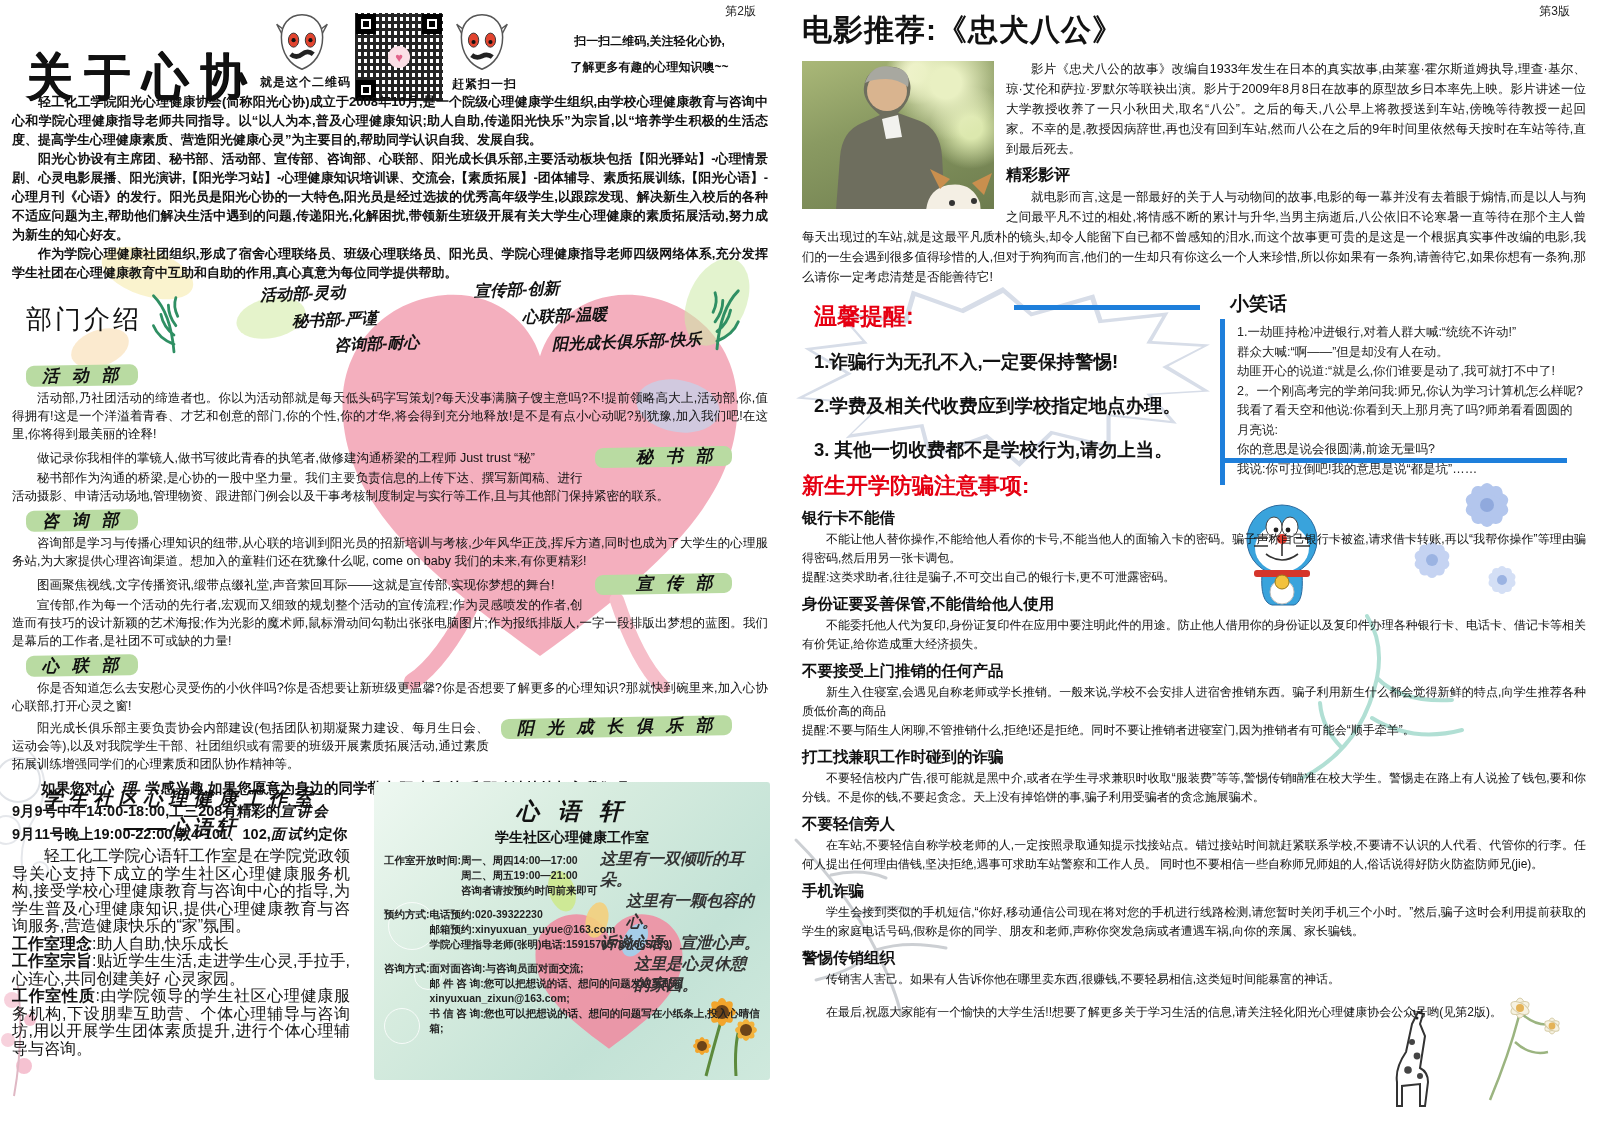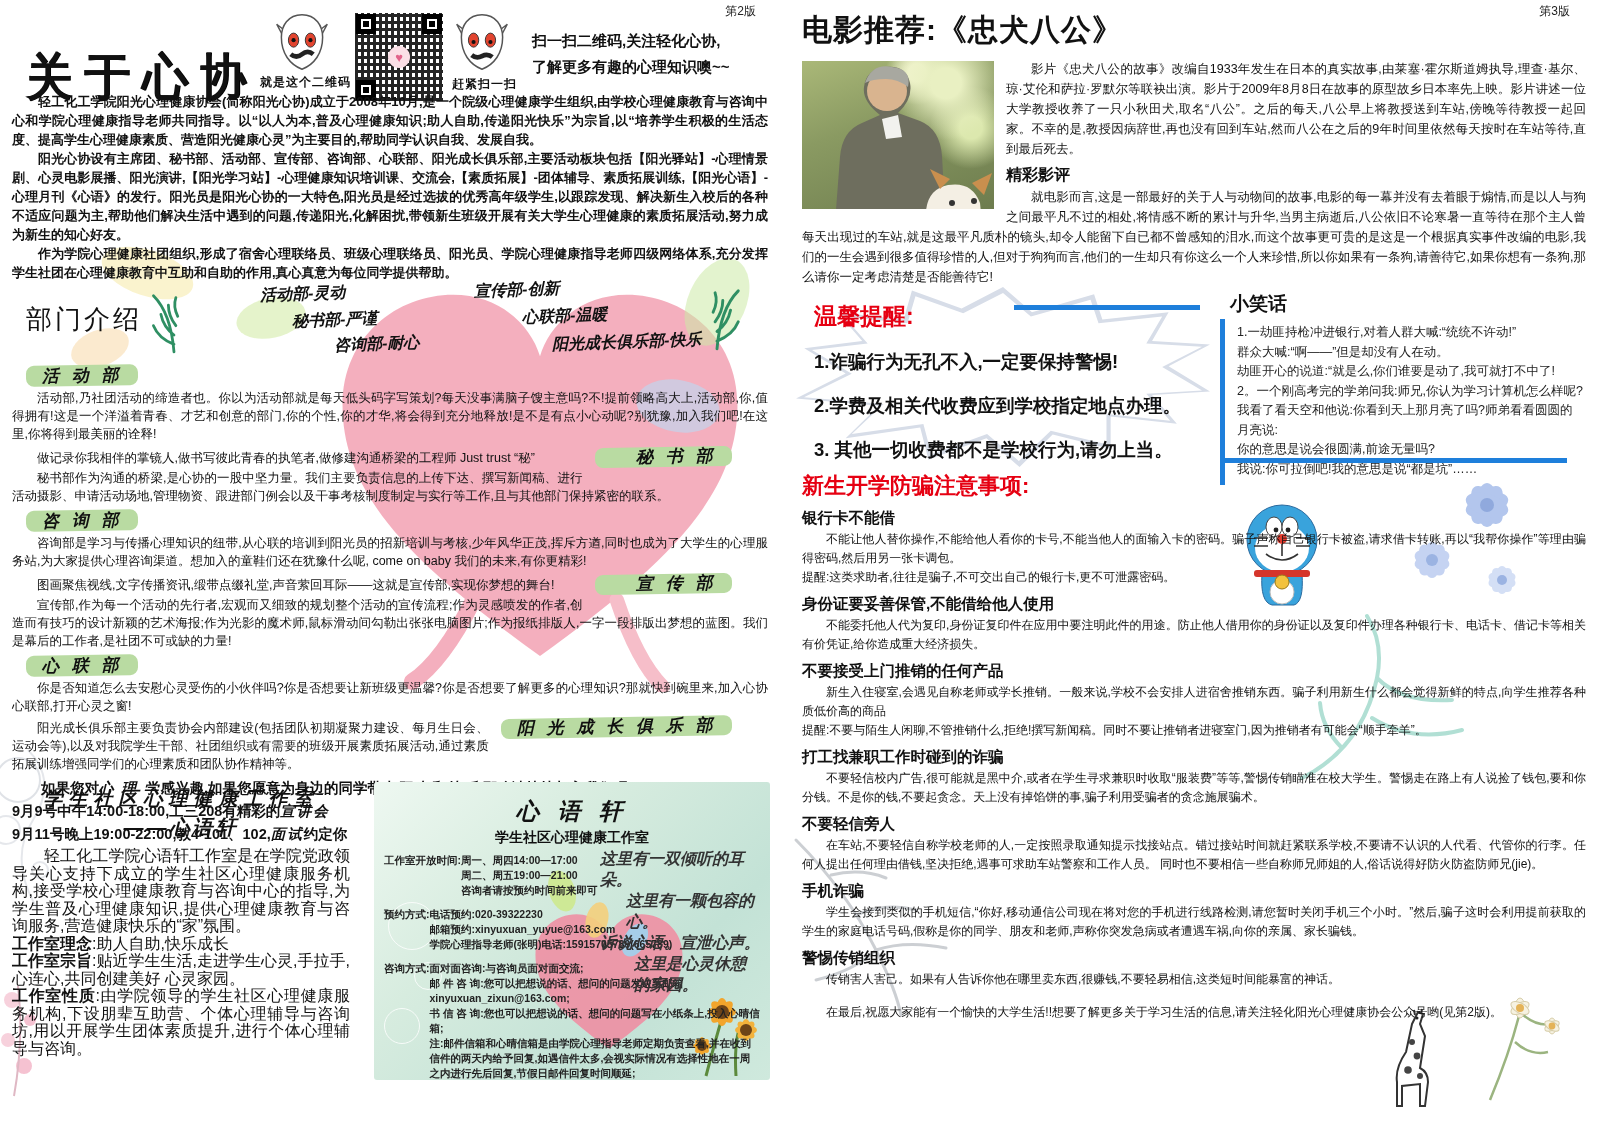--- a/index.html
+++ b/index.html
@@ -22,21 +22,21 @@
   .c1{left:260px;top:74px;} .c2{left:452px;top:76px;}
   .qr{position:absolute;left:352px;top:10px;width:88px;height:88px;background:#fff;border:3px solid #fff;}
   .qr .grid{position:absolute;inset:0;background-image:
       repeating-linear-gradient(0deg,#000 0 3px,transparent 3px 7px),
       repeating-linear-gradient(90deg,#000 0 3px,#fff 3px 6px);opacity:.85;}
   .finder{position:absolute;width:20px;height:20px;background:#fff;border:5px solid #000;box-sizing:border-box;}
   .finder i{position:absolute;inset:2px;background:#000;}
   .f1{left:1px;top:1px;} .f2{right:1px;top:1px;} .f3{left:1px;bottom:1px;}
   .qrheart{position:absolute;left:33px;top:33px;width:22px;height:22px;background:#fbdfe6;border-radius:50%;
            display:flex;align-items:center;justify-content:center;color:#e2638a;font-size:13px;}
-  .scan{position:absolute;left:532px;top:28px;width:235px;font-size:15px;font-weight:bold;line-height:26px;}
+  .scan{position:absolute;left:532px;top:28px;width:235px;font-size:12px;font-weight:bold;line-height:26px;text-align:center;}
 
   .l-flow{padding:0 10px 0 12px;font-size:13px;line-height:19px;}
   .l-flow p{margin:0;text-align:justify;}
   .ind{text-indent:2em;}
   .introp{font-weight:bold;}
 
   .dept-head{position:relative;height:74px;margin-top:4px;}
   .dept-title{position:absolute;left:14px;top:2px;font-size:26px;font-weight:400;letter-spacing:3px;}
   .slogan{position:absolute;font-size:16px;font-weight:bold;font-style:italic;white-space:nowrap;transform:rotate(-2deg);}
   .sl0{left:248px;top:-2px;} .sl1{left:462px;top:-6px;} .sl2{left:280px;top:24px;}
@@ -304,21 +304,20 @@
               <div>邮箱预约:xinyuxuan_yuyue@163.com</div>
               <div>学院心理指导老师(张明)电话:15915705789(665789)</div>
             </span>
         </div>
         <div class="blk">
           <span class="blab">咨询方式:</span>
           <span class="bls">
               <div>面对面咨询:与咨询员面对面交流;</div>
               <div>邮 件 咨 询:您可以把想说的话、想问的问题发送至邮箱xinyuxuan_zixun@163.com;</div>
               <div>书 信 咨 询:您也可以把想说的话、想问的问题写在小纸条上,投入心晴信箱;</div>
-              <div>注:邮件信箱和心晴信箱是由学院心理指导老师定期负责查看,并在收到信件的两天内给予回复,如遇信件太多,会视实际情况有选择性地在一周之内进行先后回复,节假日邮件回复时间顺延;</div>
             </span>
         </div>
       </div>
       <div class="poem">
         <div>这里有一双倾听的耳朵。</div>
           <div>这里有一颗包容的心。</div>
         <div>诉说心语。宣泄心声。</div>
           <div>这里是心灵休憩的家园。</div>
       </div>
     </div>
@@ -463,21 +462,21 @@
 
     <h3 class="sec-h">银行卡不能借</h3>
     <p class="sec-p ind">不能让他人替你操作,不能给他人看你的卡号,不能当他人的面输入卡的密码。骗子声称自己银行卡被盗,请求借卡转账,再以“我帮你操作”等理由骗得密码,然后用另一张卡调包。</p>
     <p class="sec-p">提醒:这类求助者,往往是骗子,不可交出自己的银行卡,更不可泄露密码。</p>
 
     <h3 class="sec-h">身份证要妥善保管,不能借给他人使用</h3>
     <p class="sec-p ind">不能委托他人代为复印,身份证复印件在应用中要注明此件的用途。防止他人借用你的身份证以及复印件办理各种银行卡、电话卡、借记卡等相关有价凭证,给你造成重大经济损失。</p>
 
     <h3 class="sec-h">不要接受上门推销的任何产品</h3>
     <p class="sec-p ind">新生入住寝室,会遇见自称老师或学长推销。一般来说,学校不会安排人进宿舍推销东西。骗子利用新生什么都会觉得新鲜的特点,向学生推荐各种质低价高的商品</p>
-    <p class="sec-p">提醒:不要与陌生人闲聊,不管推销什么,拒绝!撰写新闻稿。同时不要让推销者进寝室门,因为推销者有可能会“顺手牵羊”。</p>
+    <p class="sec-p">提醒:不要与陌生人闲聊,不管推销什么,拒绝!还是拒绝。同时不要让推销者进寝室门,因为推销者有可能会“顺手牵羊”。</p>
 
     <h3 class="sec-h">打工找兼职工作时碰到的诈骗</h3>
     <p class="sec-p ind">不要轻信校内广告,很可能就是黑中介,或者在学生寻求兼职时收取“服装费”等等,警惕传销瞄准在校大学生。警惕走在路上有人说捡了钱包,要和你分钱。不是你的钱,不要起贪念。天上没有掉馅饼的事,骗子利用受骗者的贪念施展骗术。</p>
 
     <h3 class="sec-h">不要轻信旁人</h3>
     <p class="sec-p ind">在车站,不要轻信自称学校老师的人,一定按照录取通知提示找接站点。错过接站时间就赶紧联系学校,不要请不认识的人代看、代管你的行李。任何人提出任何理由借钱,坚决拒绝,遇事可求助车站警察和工作人员。  同时也不要相信一些自称师兄师姐的人,俗话说得好防火防盗防师兄(jie)。</p>
 
     <h3 class="sec-h">手机诈骗</h3>
     <p class="sec-p ind">学生会接到类似的手机短信,“你好,移动通信公司现在将对您的手机进行线路检测,请您暂时关闭手机三个小时。”然后,骗子这时会利用提前获取的学生的家庭电话号码,假称是你的同学、朋友和老师,声称你突发急病或者遭遇车祸,向你的亲属、家长骗钱。</p>
 

